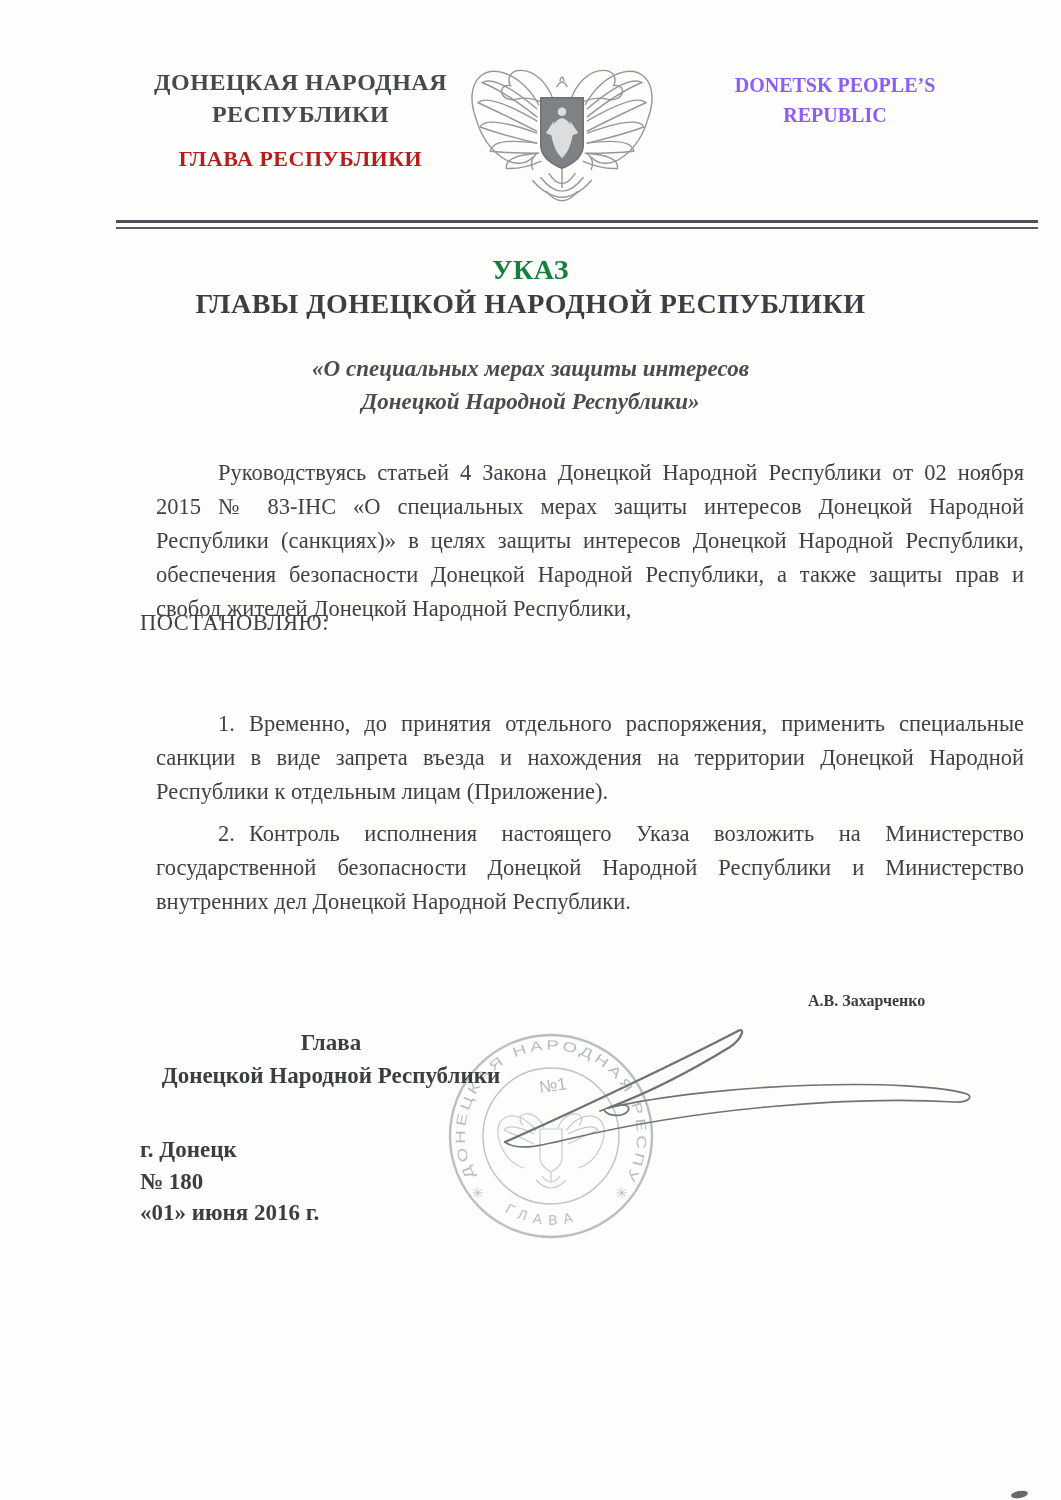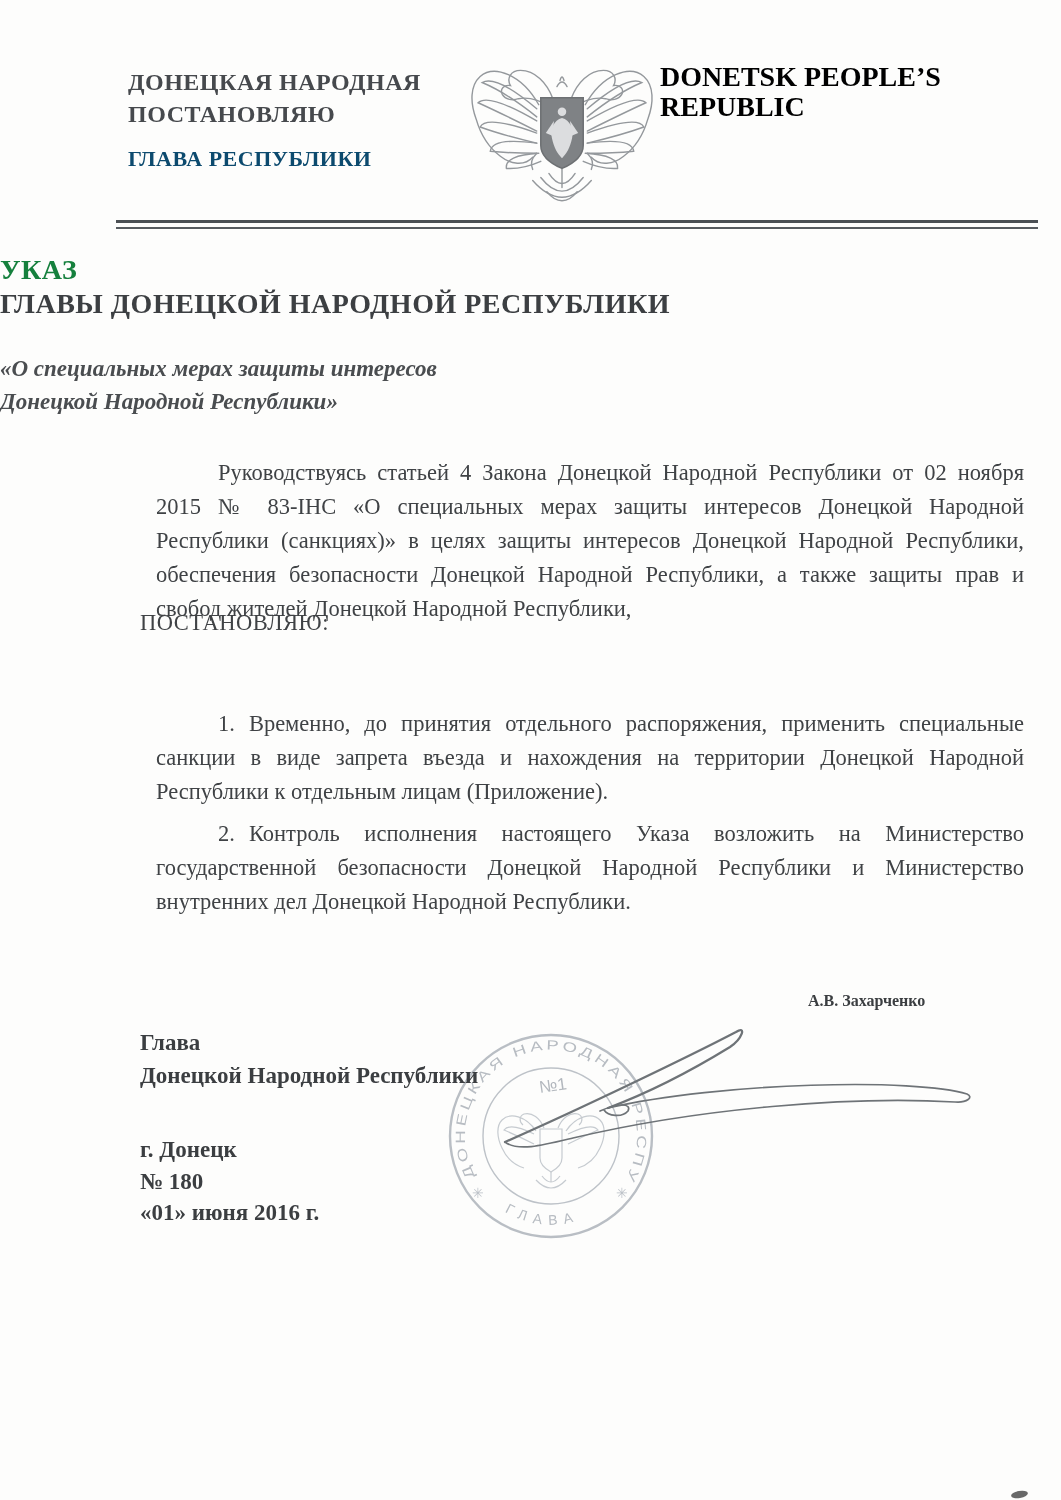--- a/index.html
+++ b/index.html
@@ -6,26 +6,26 @@
   .page{
     position:relative;
     width:1061px;height:1500px;
     margin:0 auto;
     background:#fdfdfc;
     overflow:hidden;
     font-family:"Liberation Serif","DejaVu Serif",serif;
     color:#3f4245;
   }
   .abs{position:absolute;}
-  .c{text-align:left;}
+  .c{text-align:center;}
   .b{font-weight:bold;}
   
   .org-ru{left:128px;top:66px;width:345px;font-size:24px;line-height:32px;letter-spacing:.5px;color:#46494d;}
-  .role-ru{left:128px;top:146px;width:345px;font-size:22px;letter-spacing:.5px;color:#0c4a6e;}
-  .org-en{left:660px;top:62px;width:350px;font-size:28px;line-height:30px;color:#000000;}
+  .role-ru{left:128px;top:146px;width:345px;font-size:22px;letter-spacing:.5px;color:#b91c1c;}
+  .org-en{left:660px;top:70px;width:350px;font-size:20px;line-height:30px;color:#8b5cf6;}
   .role-en{left:660px;top:148px;width:350px;font-size:21px;color:#46494d;}
   .emblem{left:466px;top:40px;}
   
   .rule{left:116px;top:220px;width:922px;height:4px;border-top:3px solid #4b5054;border-bottom:2px solid #565b5f;}
   
   .title1{left:0;top:254px;width:1061px;font-size:28px;letter-spacing:.5px;color:#15803d;}
   .title2{left:0;top:288px;width:1061px;font-size:28px;letter-spacing:.5px;color:#3c3f42;}
   .subtitle{left:0;top:352px;width:1061px;font-size:23px;line-height:33px;font-style:italic;color:#4a4d50;}
   
   .para{left:140px;width:868px;font-size:22.5px;line-height:34px;text-align:justify;text-justify:inter-word;}
@@ -45,21 +45,21 @@
   
   .corner-mark{left:1011px;top:1491px;width:17px;height:7px;background:#4e4e4e;border-radius:50%;transform:rotate(-10deg);opacity:.85;}
 </style>
 </head>
 <body>
 
 <div class="page">
 
   <div class="abs org-ru c b">
     <div>ДОНЕЦКАЯ НАРОДНАЯ</div>
-    <div>ПОСТАНОВЛЯЮ</div>
+    <div>РЕСПУБЛИКИ</div>
   </div>
   <div class="abs role-ru c b">ГЛАВА РЕСПУБЛИКИ</div>
 
   <div class="abs org-en c b">
     <div>DONETSK PEOPLE’S</div>
     <div>REPUBLIC</div>
   </div>
 
   <svg class="abs emblem" width="192" height="176" viewBox="0 0 190 174" fill="none">
     <g stroke="#94989c" stroke-width="1.4" stroke-linecap="round">

